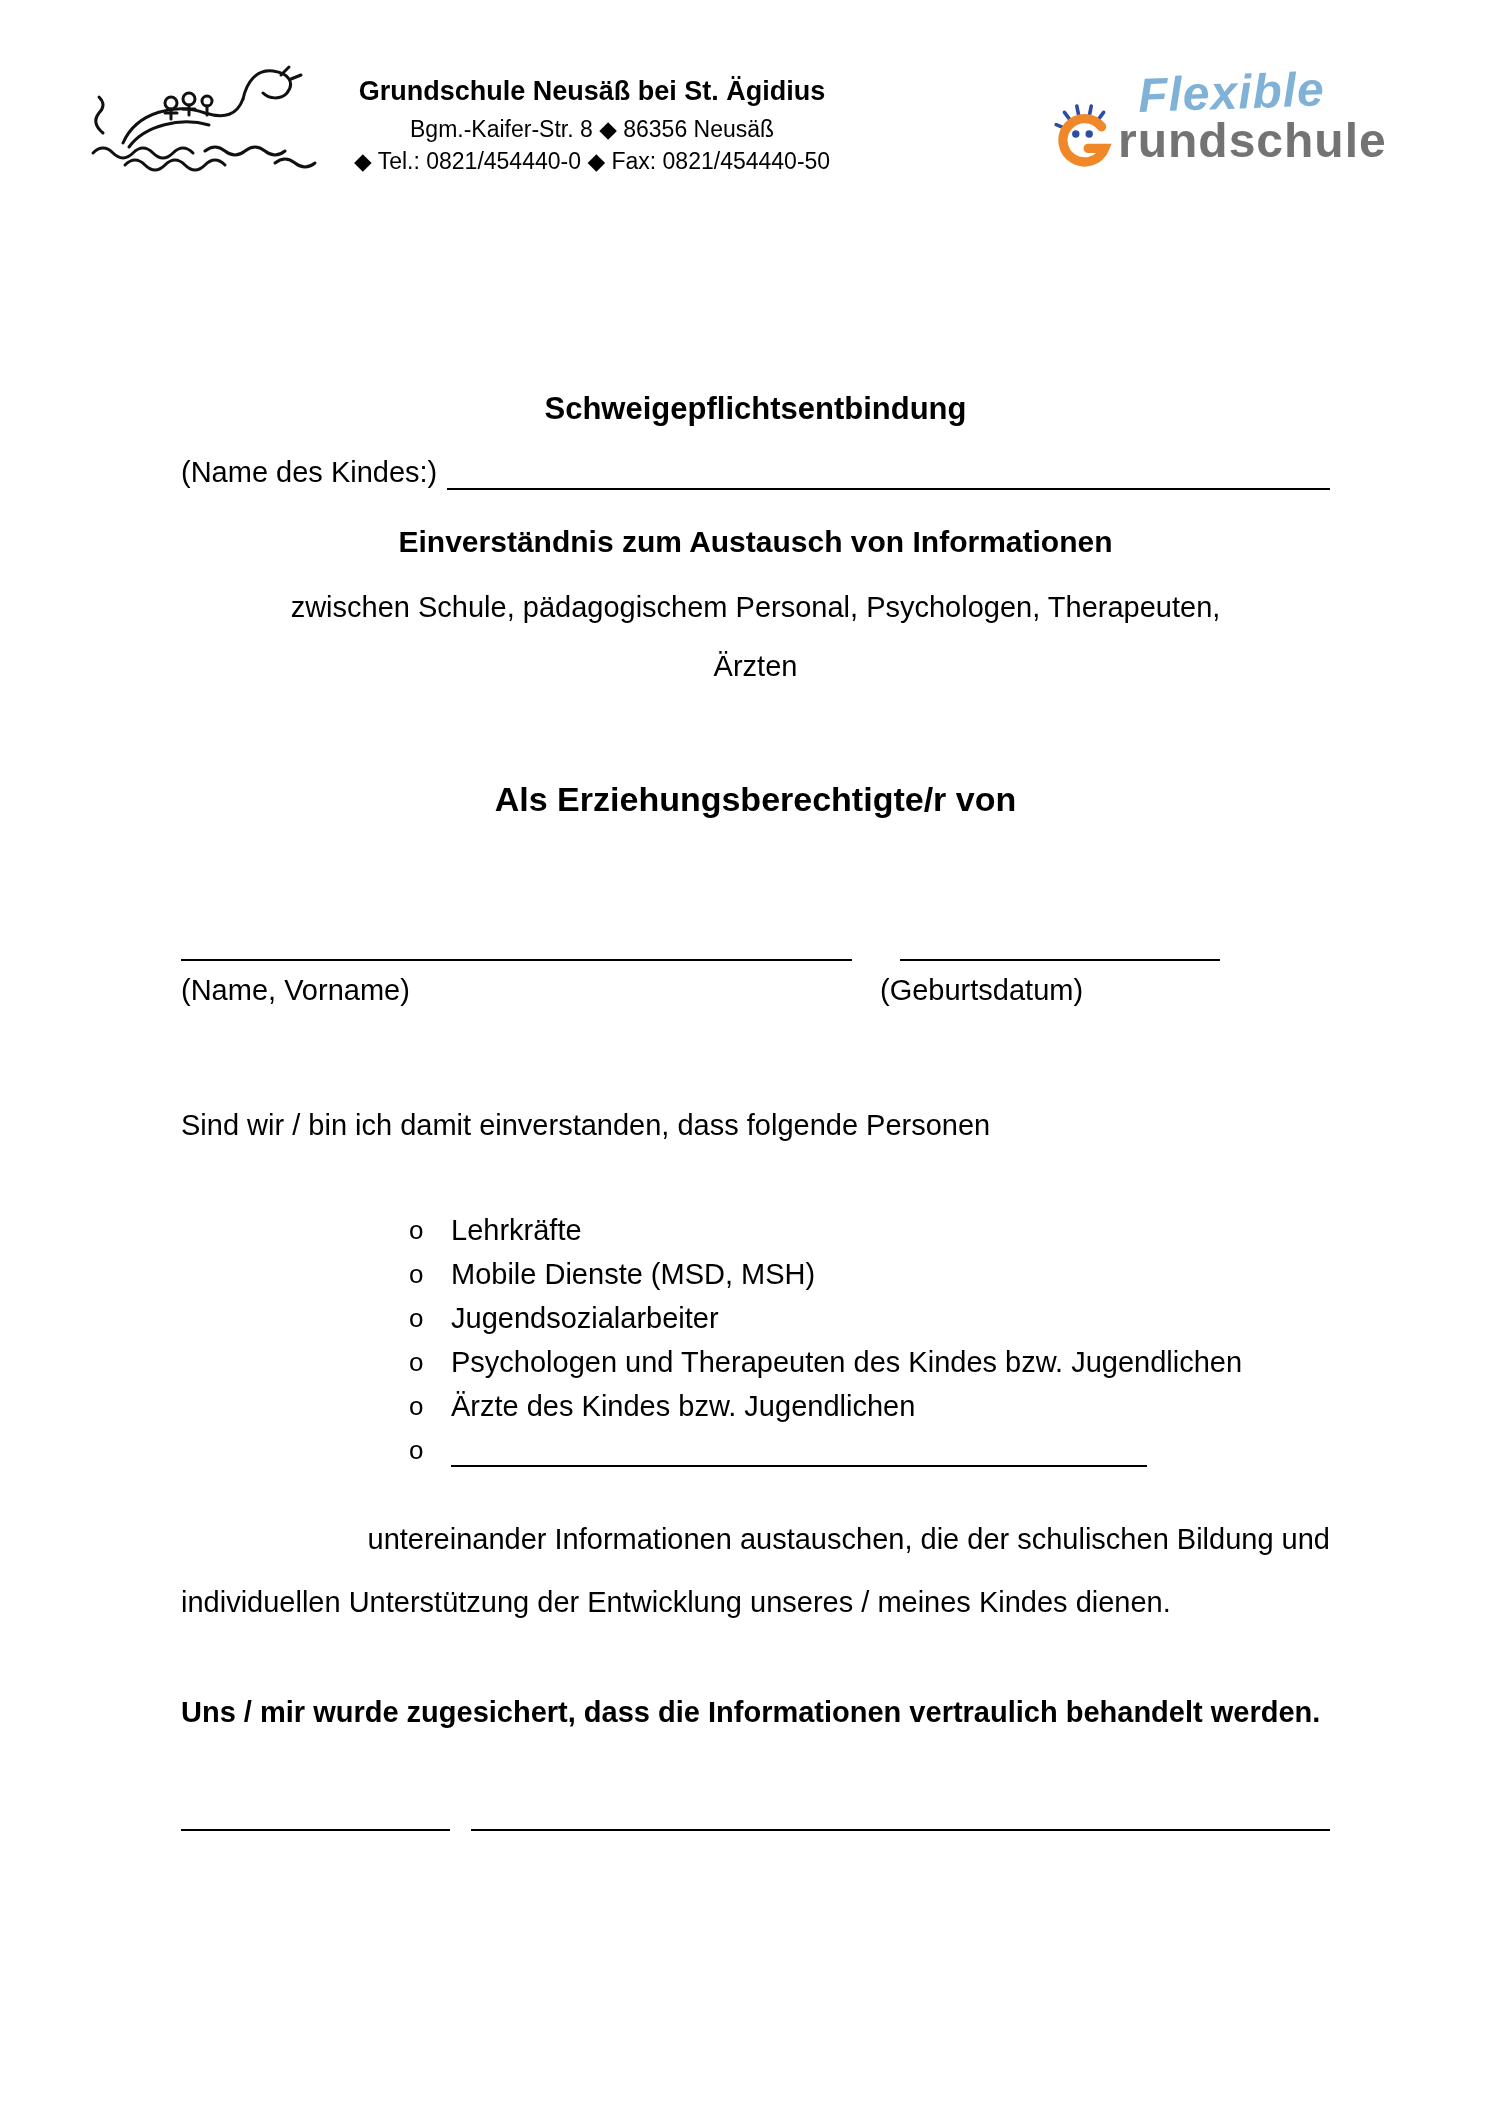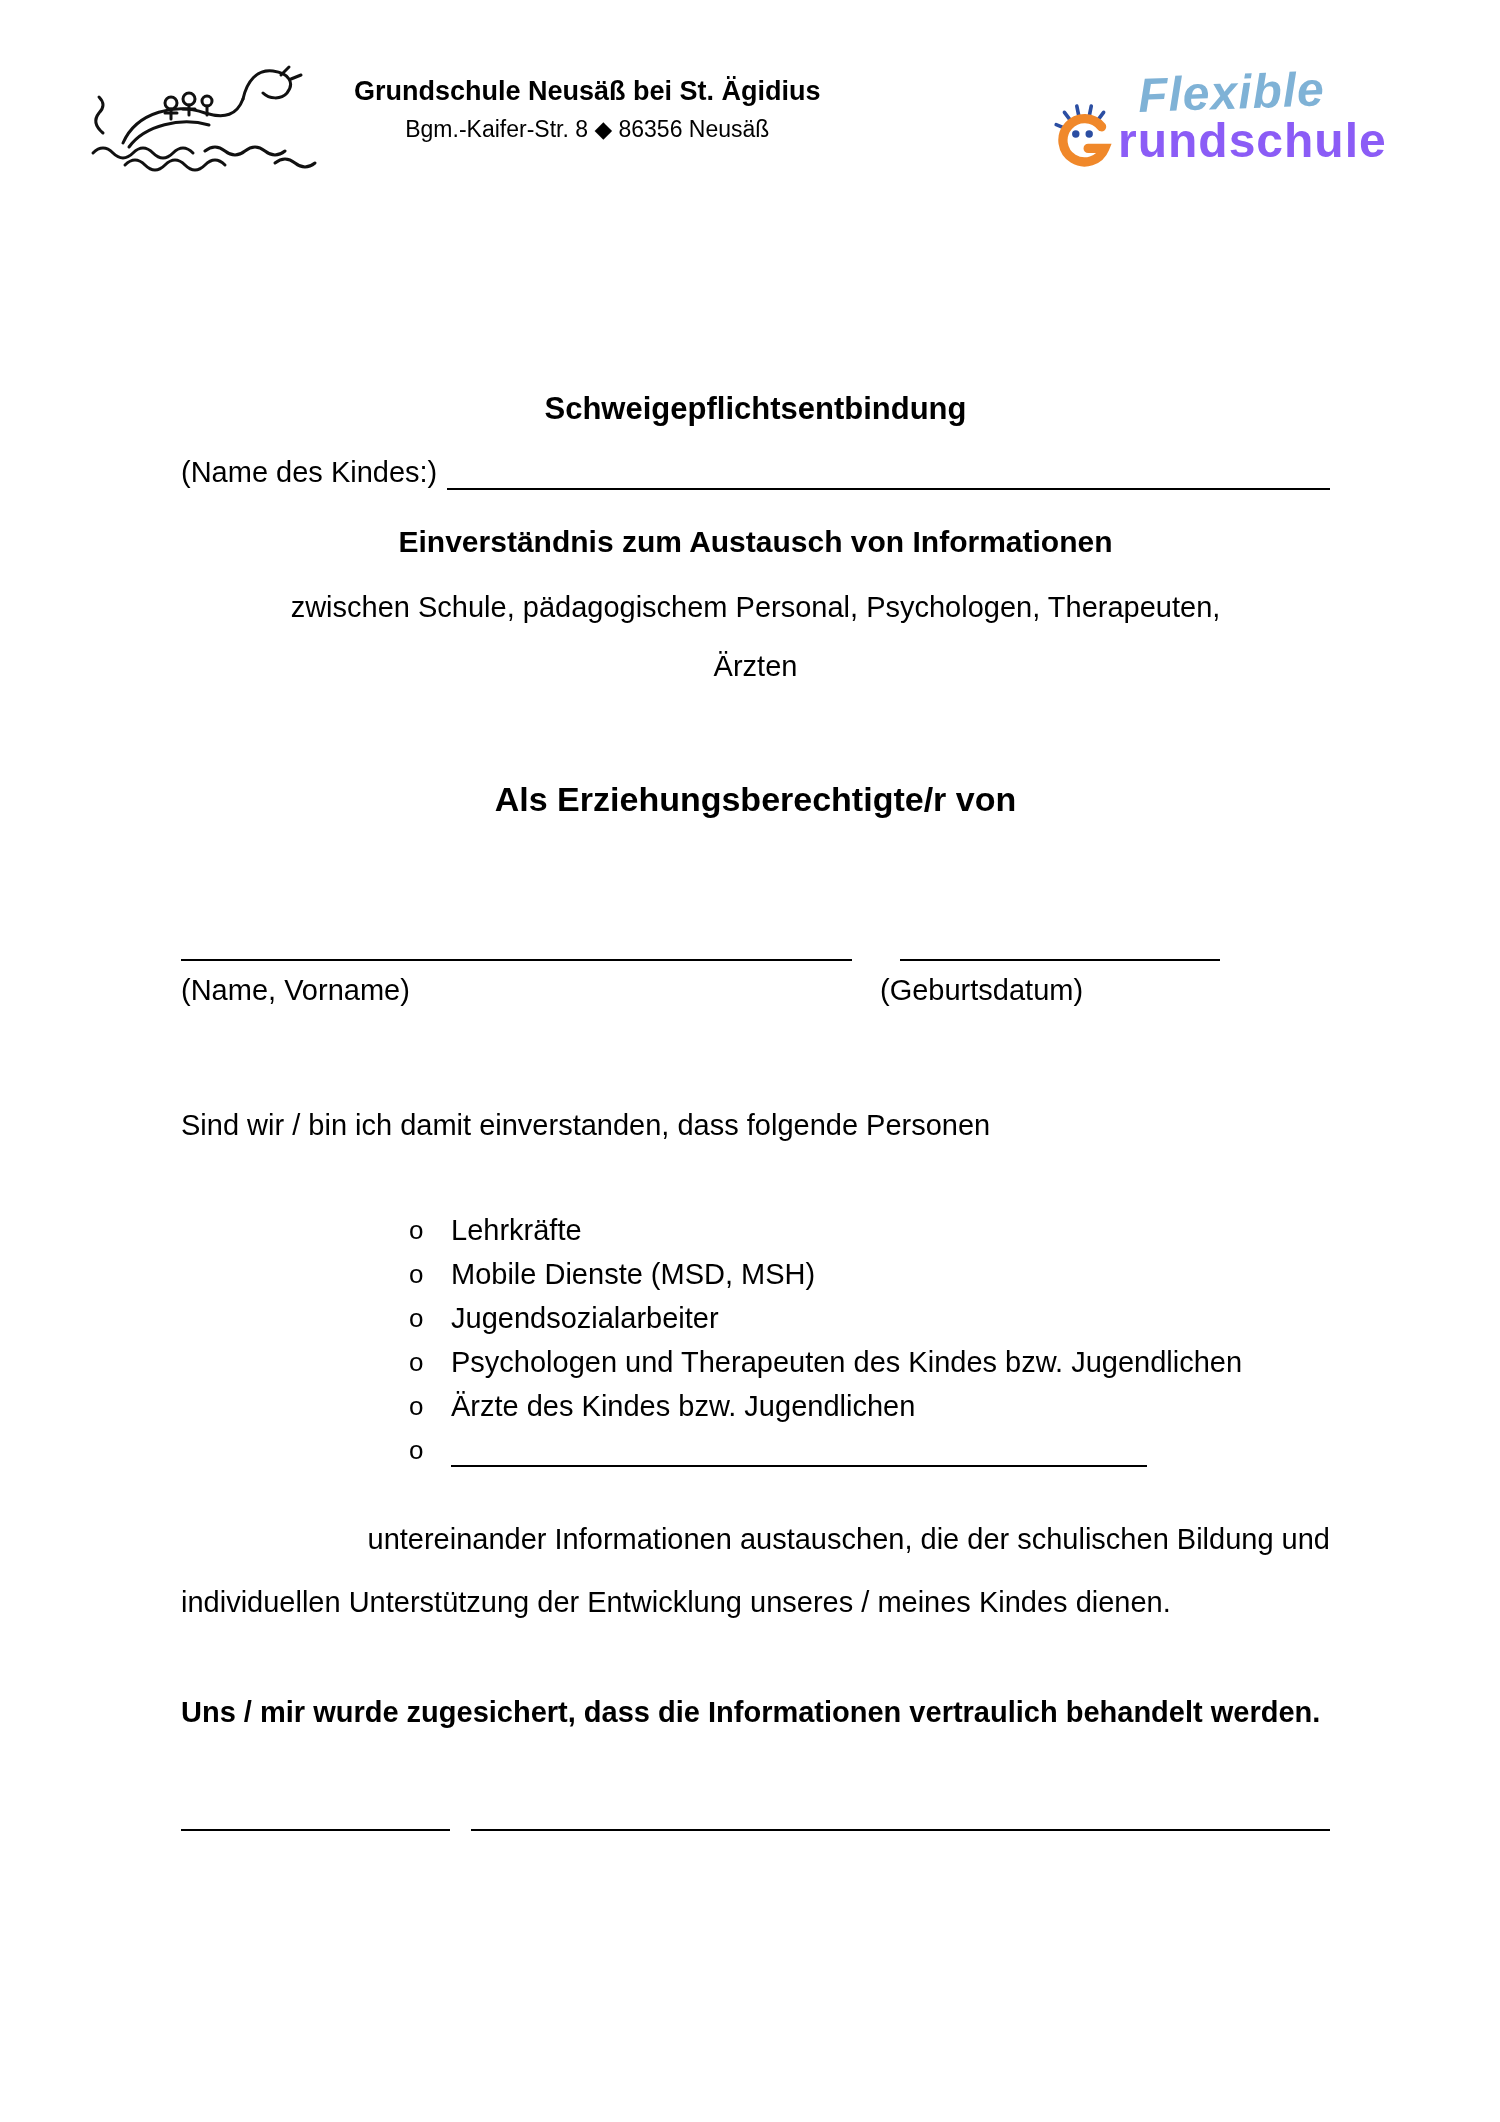--- a/index.html
+++ b/index.html
@@ -12,21 +12,21 @@
   .header{display:flex;align-items:flex-start;padding:55px 55px 0 85px;height:135px;}
   .school-logo{width:255px;height:125px;flex:0 0 auto;}
   .school-info{margin-left:14px;text-align:center;padding-top:20px;}
   .school-name{font-weight:bold;font-size:27px;line-height:1.25;}
   .school-addr{font-size:23px;margin-top:7px;}
   .school-contact{font-size:23px;margin-top:5px;}
   .flex-logo{margin-left:auto;margin-right:25px;padding-top:8px;width:370px;}
   .flex-top{font-size:48px;font-weight:bold;font-style:italic;color:#7fb2d6;margin-left:88px;letter-spacing:1px;transform:rotate(-2deg);}
   .flex-bottom{display:flex;align-items:center;margin-top:-16px;}
   .g-smiley{width:66px;height:66px;flex:0 0 auto;}
-  .flex-bottom-text{font-size:48px;font-weight:bold;color:#8b5cf6;letter-spacing:1px;margin-left:2px;margin-top:10px;}
+  .flex-bottom-text{font-size:48px;font-weight:bold;color:#737373;letter-spacing:1px;margin-left:2px;margin-top:10px;}
   
   .content{padding:0 170px 0 181px;font-size:29px;line-height:1.2;}
   .t-center{text-align:center;}
   .doc-title{margin-top:200px;font-size:31px;font-weight:bold;text-align:center;}
   .p-fuer{margin-top:30px;}
   .name-row{margin-top:28px;display:flex;align-items:flex-end;}
   .fill-line{flex:1;border-bottom:2px solid #000;margin-left:10px;height:32px;}
   .consent-heading{margin-top:34px;font-size:30px;font-weight:bold;text-align:center;}
   .consent-line1{margin-top:30px;}
   .consent-line2{margin-top:24px;}
@@ -78,20 +78,21 @@
 
       <path d="M8,98 Q18,88 28,98 T48,98 T68,98 T88,98 T108,98"></path>
       <path d="M40,110 Q50,100 60,110 T80,110 T100,110 T120,110 T140,110"></path>
       <path d="M120,96 Q130,88 140,96 T160,96 T180,96 T200,96"></path>
       <path d="M190,108 Q200,100 210,108 T230,108"></path>
     </svg>
 
     <div class="school-info">
       <div class="school-name">Grundschule Neusäß bei St. Ägidius</div>
       <div class="school-addr">Bgm.-Kaifer-Str. 8 ◆ 86356 Neusäß</div>
+      <div class="school-contact">◆  Tel.: 0821/454440-0 ◆ Fax: 0821/454440-50</div>
     </div>
 
     <div class="flex-logo">
       <div class="flex-top">Flexible</div>
       <div class="flex-bottom">
         <svg class="g-smiley" viewBox="0 0 64 64" fill="none">
 
           <g stroke="#2b4ea2" stroke-width="3.5" stroke-linecap="round">
             <path d="M14,10 L20,18"></path>
             <path d="M26,4 L28,14"></path>

